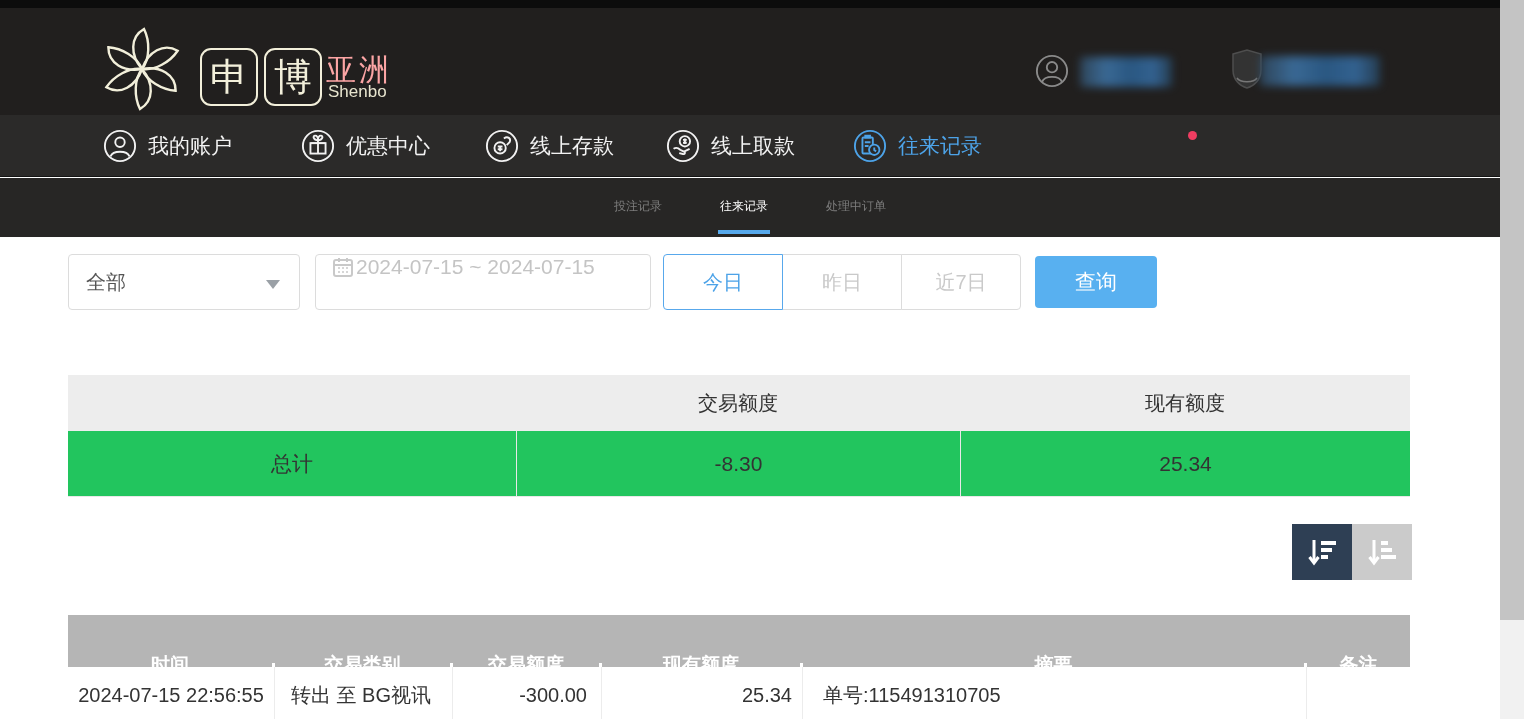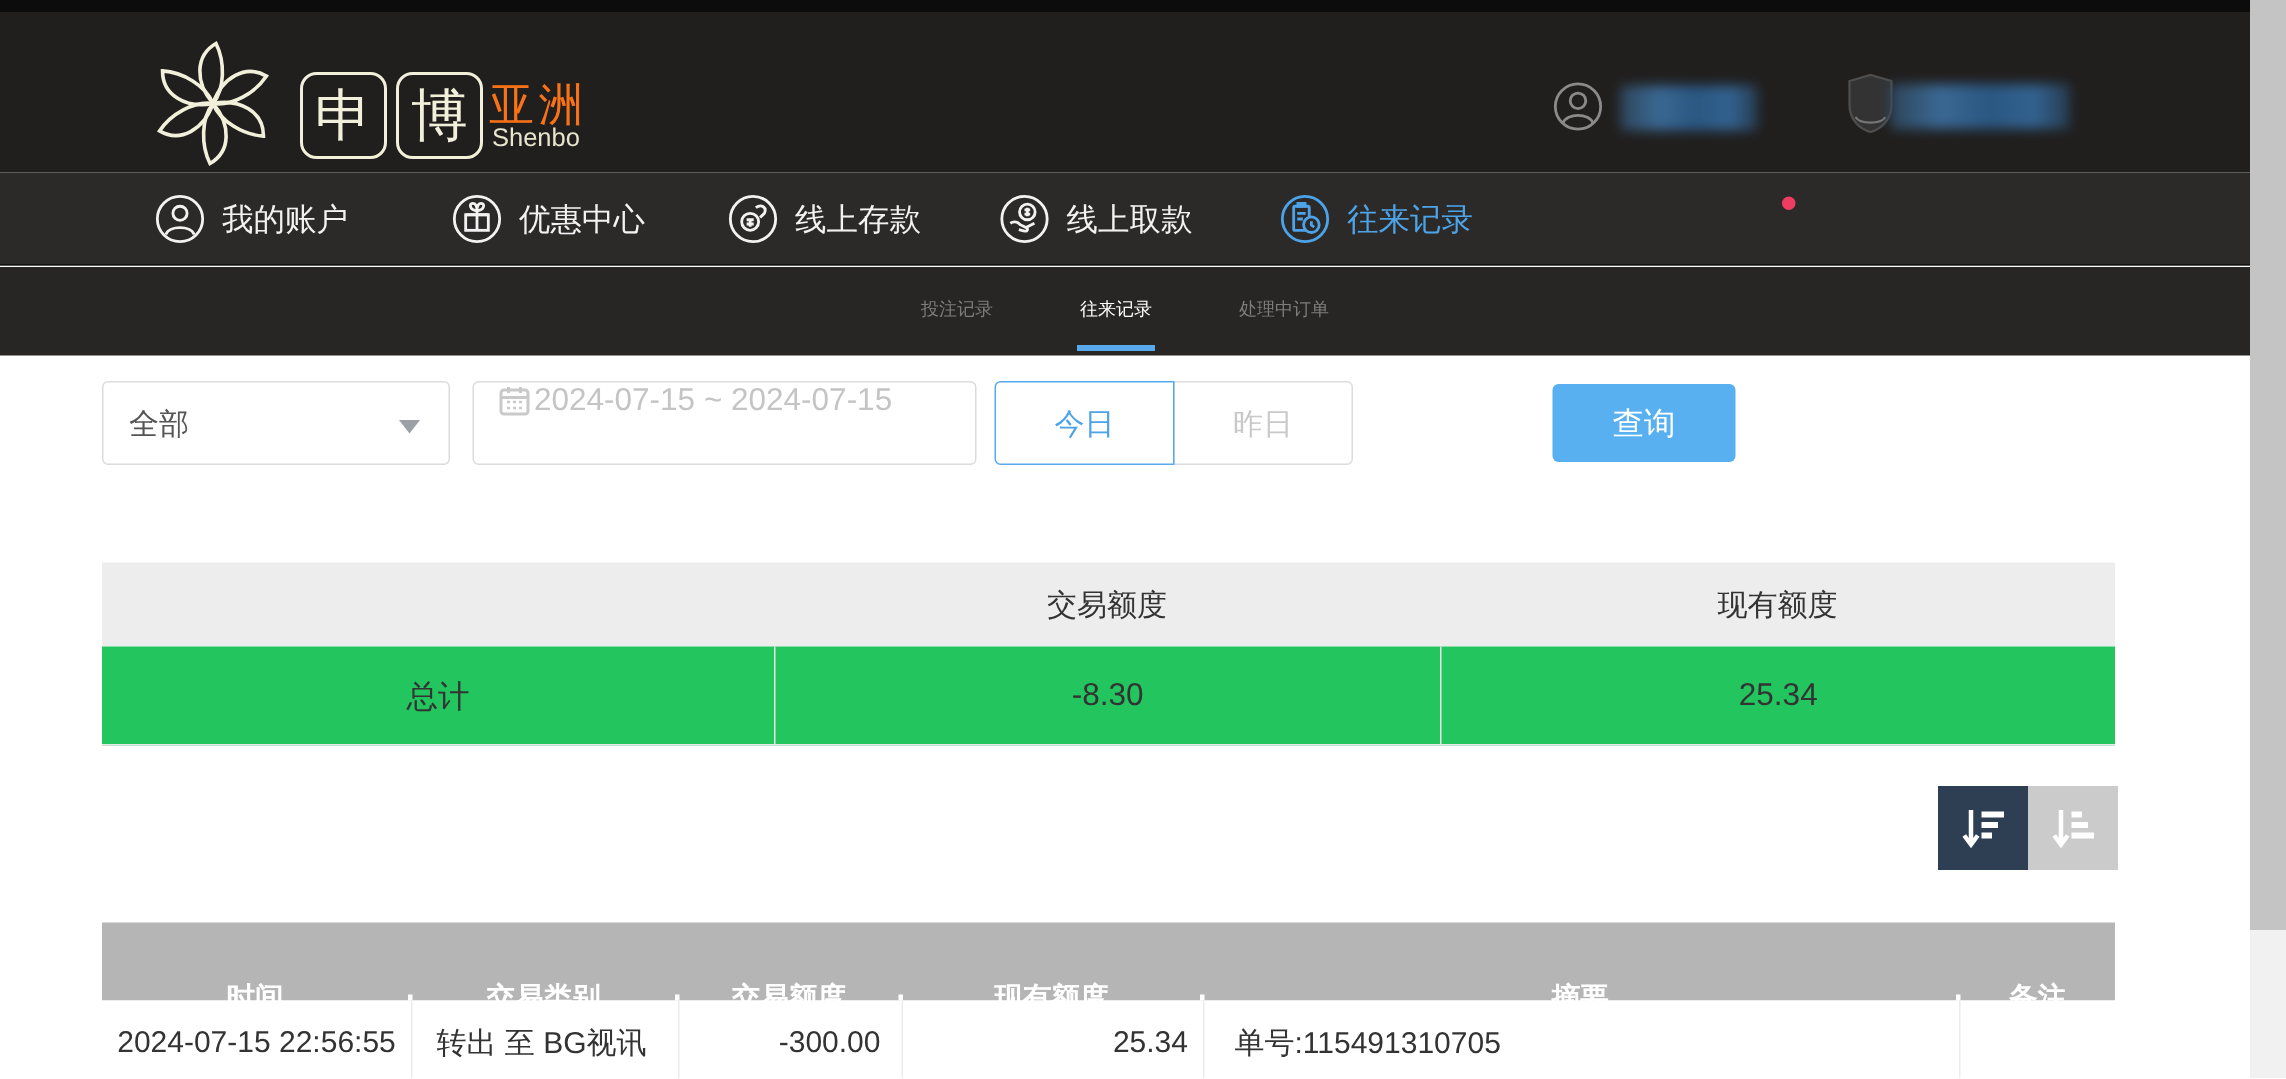--- a/index.html
+++ b/index.html
@@ -11,21 +11,21 @@
   .topstrip { position:absolute; left:0; top:0; width:1500px; height:8px; background:#0c0c0c; }
   .header   { position:absolute; left:0; top:8px; width:1500px; height:107px; background:#211f1e; }
   .navbar   { position:absolute; left:0; top:115px; width:1500px; height:62px; background:#2b2a29; border-bottom:1px solid #141414; }
   .tabbar   { position:absolute; left:0; top:178px; width:1500px; height:59px; background:#272625; display:flex; justify-content:center; gap:58px; }
 
   
   .logo-flower { position:absolute; left:94px; top:13px; }
   .logo-box { position:absolute; top:40px; width:58px; height:58px; border:2px solid #f2efda; border-radius:11px;
               color:#f2efda; font-size:38px; display:flex; align-items:center; justify-content:center; }
   .logo-box.b1 { left:200px; } .logo-box.b2 { left:264px; }
-  .logo-region { position:absolute; left:326px; top:42px; color:#f97316; font-size:30px; letter-spacing:3px; }
+  .logo-region { position:absolute; left:326px; top:42px; color:#fca5a5; font-size:30px; letter-spacing:3px; }
   .logo-sub { position:absolute; left:328px; top:74px; color:#e8e5cf; font-size:17px; }
 
   
   .user-icon { position:absolute; left:1035px; top:46px; }
   .blur-block { position:absolute; height:30px; border-radius:3px; filter:blur(4px); opacity:.92;
                 background:linear-gradient(90deg,#30485e,#3c6f9e 28%,#2b5c8a 55%,#35689a 80%,#263f55); }
   .blur-1 { left:1080px; top:49px; width:92px; }
   .blur-2 { left:1260px; top:48px; width:120px; }
   .shield-icon { position:absolute; left:1228px; top:40px; }
 
@@ -215,20 +215,23 @@
     <span class="val">2024-07-15 ~ 2024-07-15</span>
   </div>
 
   <div class="qgroup">
     <div class="qbtn active">
         <span>今日</span>
       </div>
     <div class="qbtn">
         <span>昨日</span>
       </div>
+    <div class="qbtn">
+        <span>近7日</span>
+      </div>
   </div>
 
   <button class="search-btn">查询</button>
 
   <div class="summary">
     <div class="s-head">
       <div class="c1"></div>
       <div class="c2">交易额度</div>
       <div class="c3">现有额度</div>
     </div>

